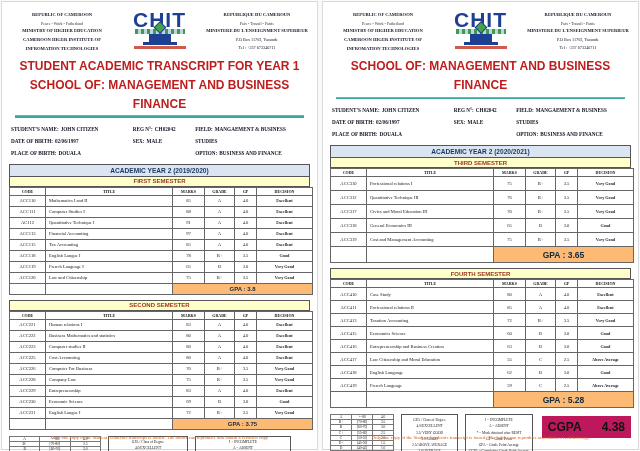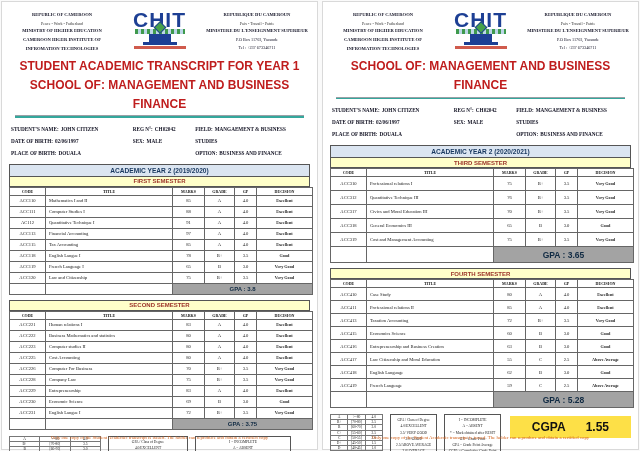--- a/index.html
+++ b/index.html
@@ -52,34 +52,34 @@
   td,th { border:1px solid #666; text-align:center; vertical-align:middle;
           font-size:4.6px; color:#222; overflow:hidden; white-space:nowrap; }
   th { font-size:4px; font-weight:bold; height:8px; color:#111; }
   col.code{width:36px;} col.title{width:127px;} col.marks{width:32px;}
   col.grade{width:30px;} col.gp{width:22px;} col.dec{width:56px;}
   td.t { text-align:left; padding-left:3px; }
   td.d { font-weight:bold; font-size:4.2px; }
   .p1 td { height:11px; }
   .p2 .s3 td { height:14px; }
   .p2 .s4 td { height:13px; }
-  td.gpa { background:#a3a3a3; font-weight:bold; color:#102a43;
+  td.gpa { background:#fdba74; font-weight:bold; color:#102a43;
            font-family:"Liberation Sans", sans-serif; font-size:6px; height:11px; }
   .p2 td.gpa { font-size:8.5px; height:16px; }
   .gap { height:5px; }
 
   
   .legend { display:flex; gap:7px; margin-top:6px; align-items:flex-start; }
   .scale-tbl { width:92px; }
   .scale-tbl td { font-size:3.6px; height:5.2px; border-color:#777; }
   .box { border:1px solid #555; font-size:3.6px; line-height:1.75; text-align:center;
          padding:2px 1px; color:#222; }
   .class-box { width:80px; }
   .abbr-box { width:96px; }
-  .cgpa { margin-left:2px; margin-top:2px; background:#fde047; padding:4px 22px;
+  .cgpa { margin-left:2px; margin-top:2px; background:#be185d; padding:4px 6px;
           display:flex; gap:20px; font-family:"Liberation Sans", sans-serif;
           font-weight:bold; font-size:12px; color:#111;justify-content:center; }
   .footer { position:absolute; left:4px; right:4px; bottom:9px; text-align:center;
             color:#d2601a; font-size:4.8px; }
 </style>
 </head>
 <body>
 
 <div class="wrap">
 
@@ -718,19 +718,19 @@
 
       <div>I = INCOMPLETE</div>
           <div>A = ABSENT</div>
           <div>* = Mark obtained after RESIT</div>
           <div>GP = Grade Point</div>
           <div>GPA = Grade Point Average</div>
           <div>CGPA = Cumulative Grade Point Average</div>
         </div>
       <div class="cgpa">
         <span>CGPA</span>
-        <span>1.55</span>
+        <span>4.38</span>
       </div>
     </div>
 
     <div class="footer">Only one copy of the Student Academic transcript is issued. The holder can reproduce and obtain a certified copy</div>
   </div>
 </div>
 
 </body></html>

